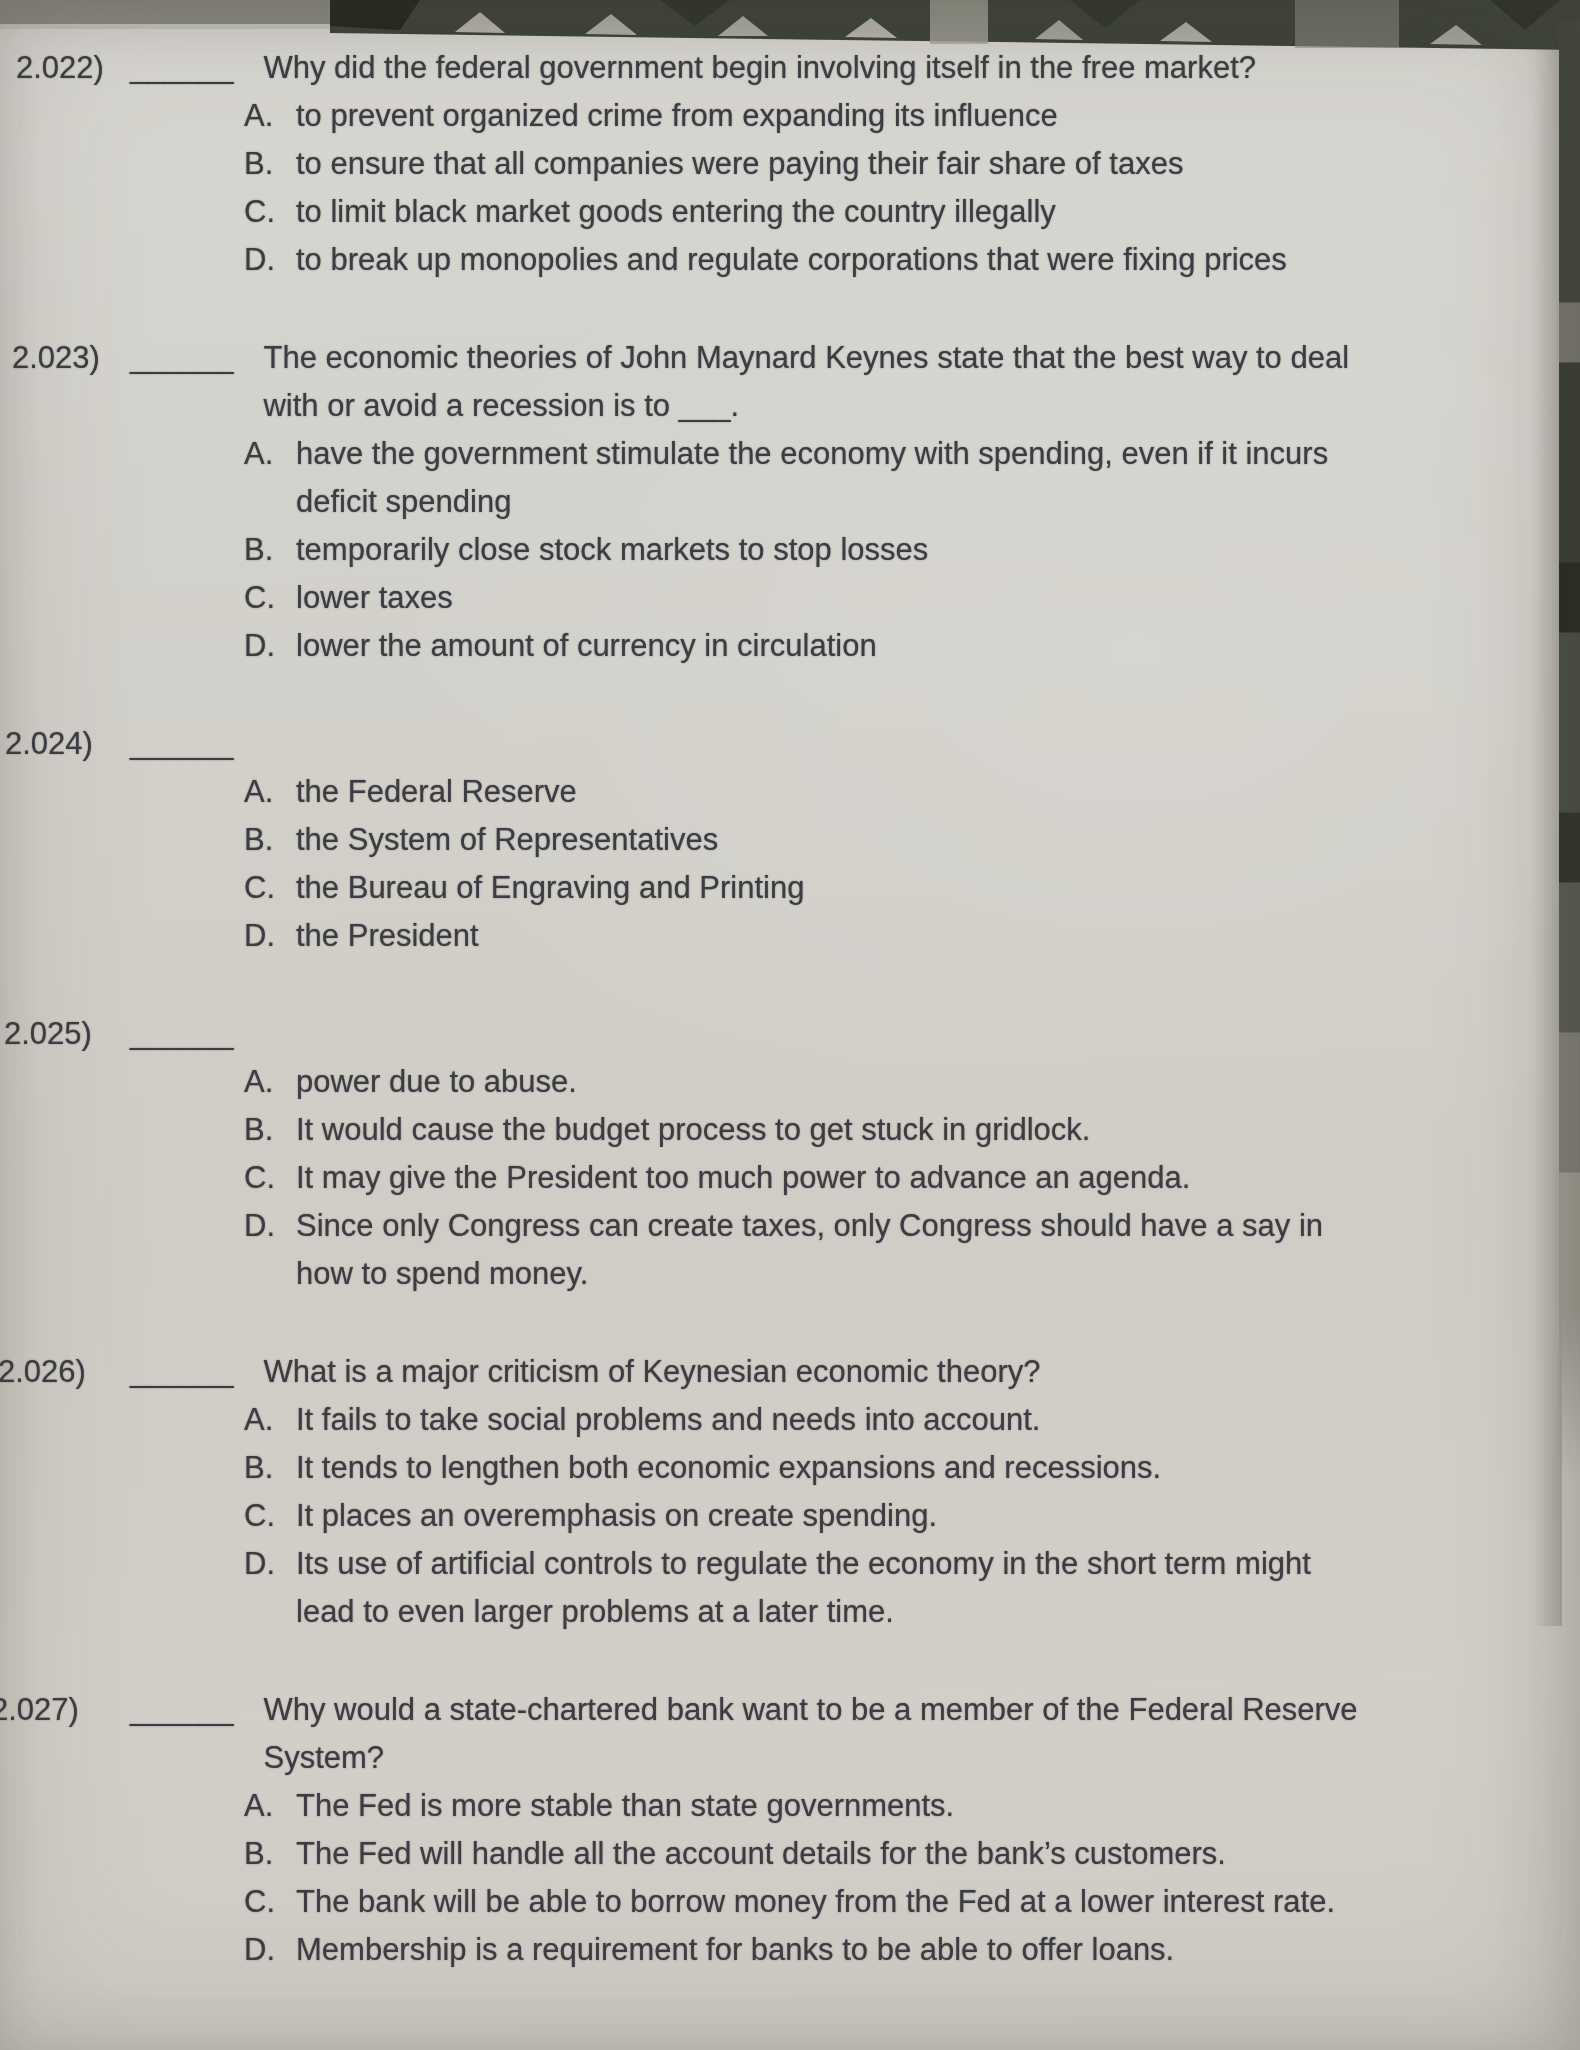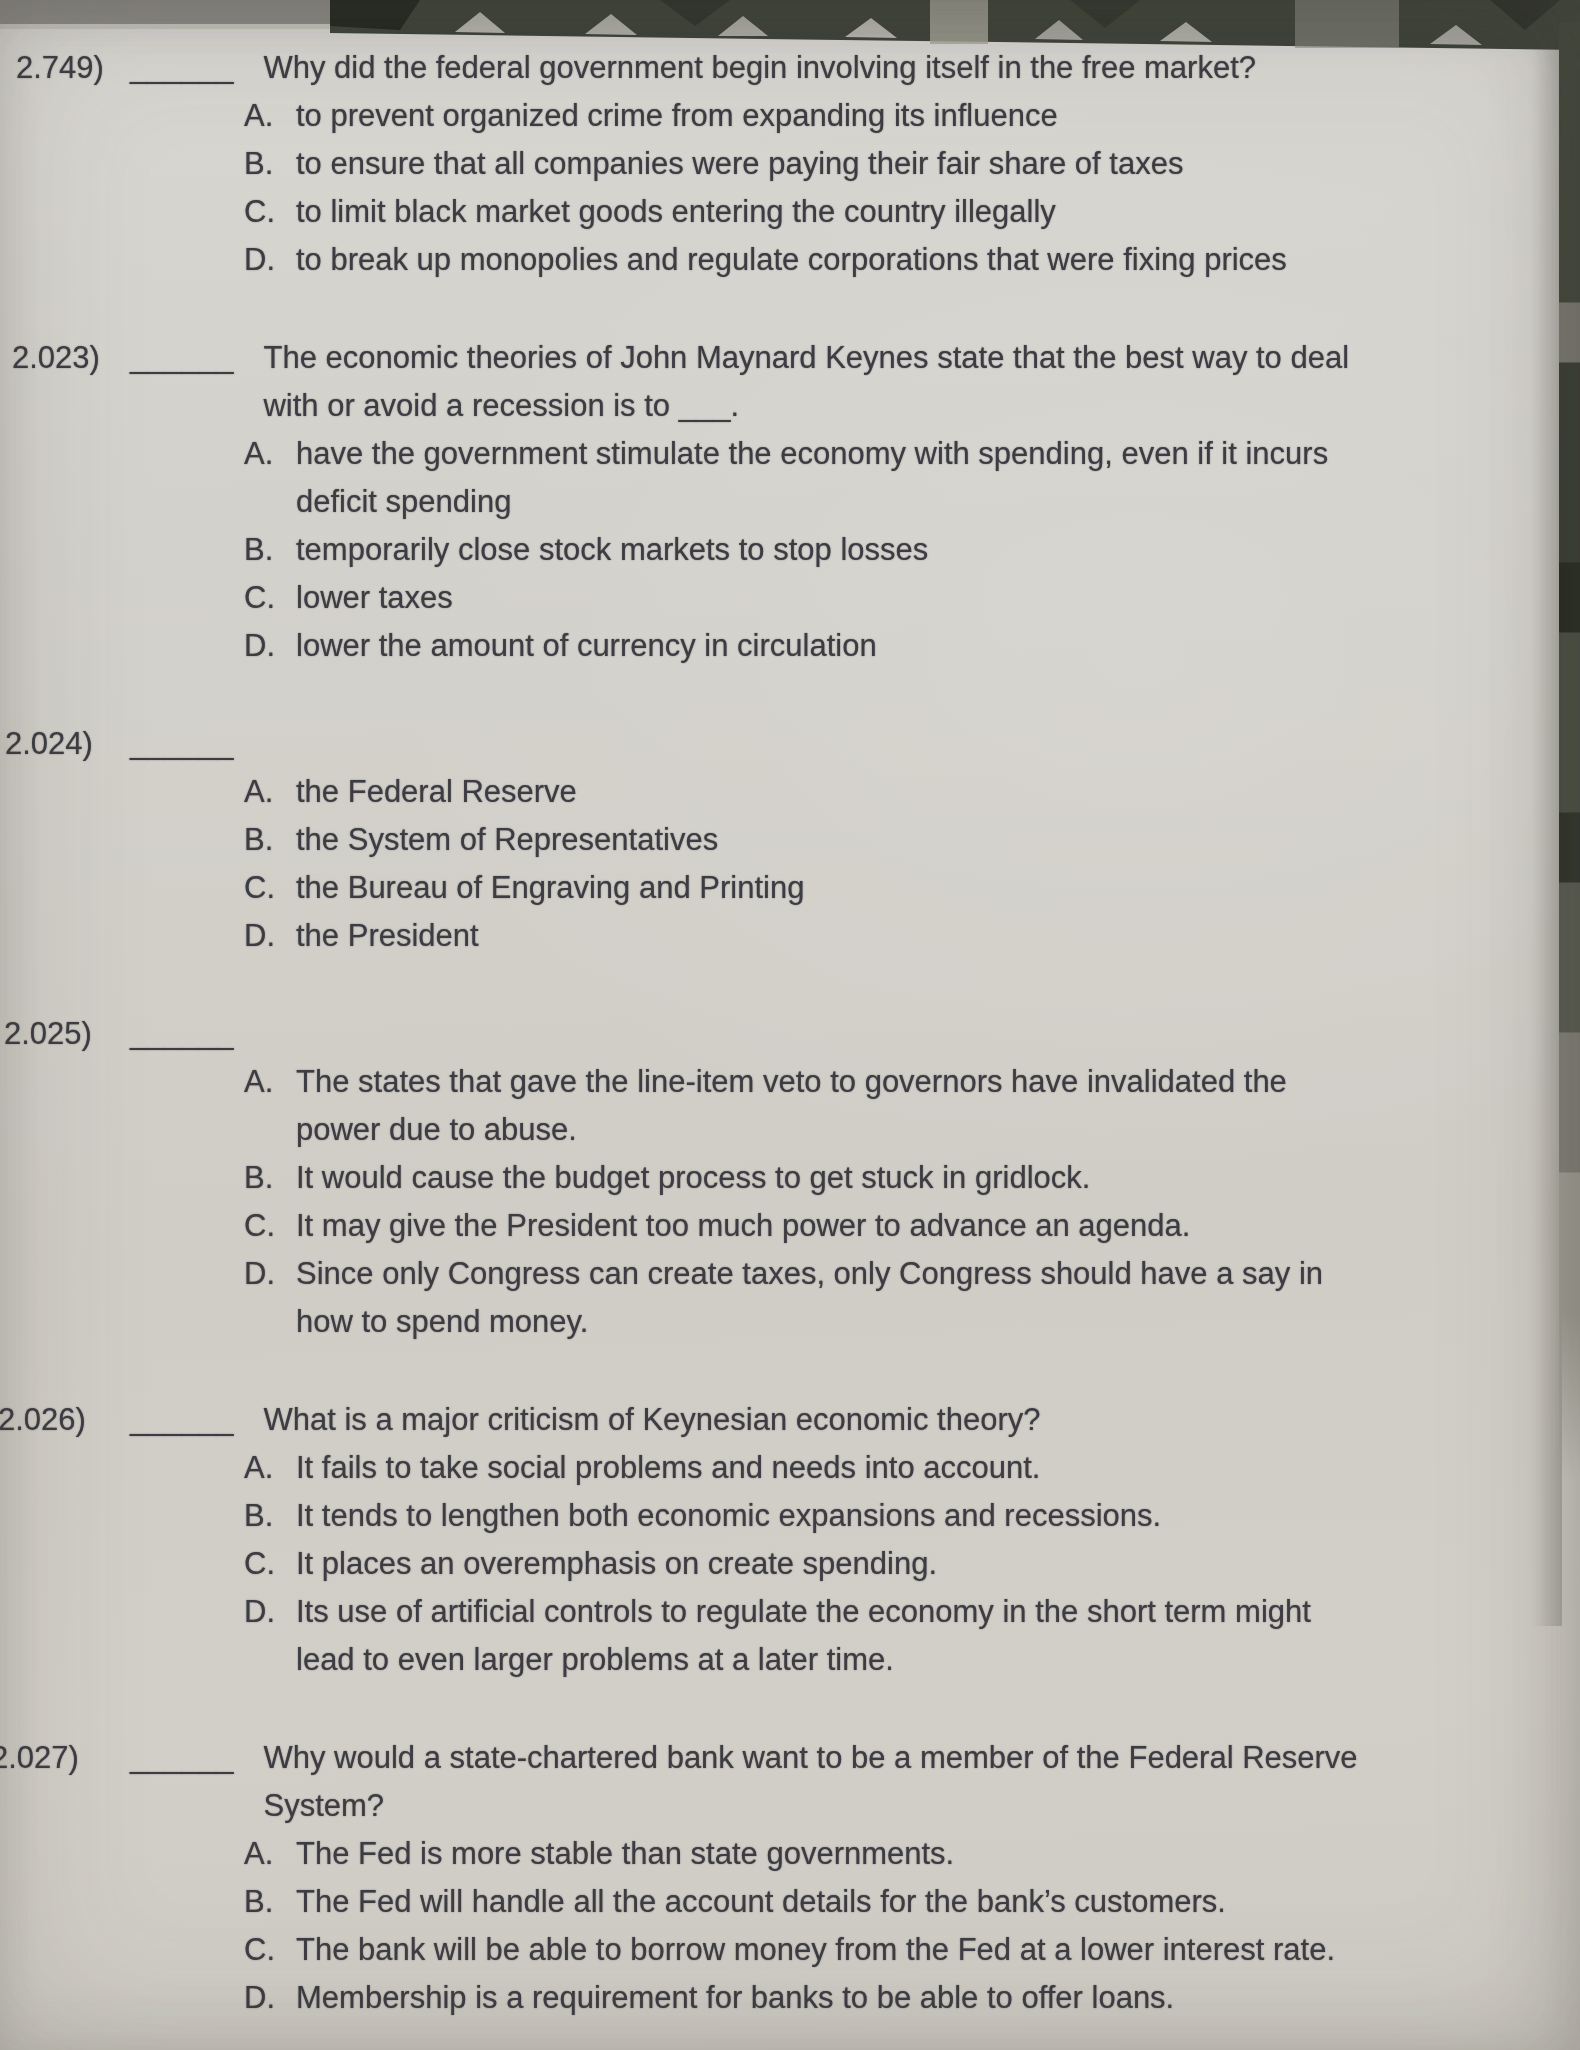--- a/index.html
+++ b/index.html
@@ -86,21 +86,21 @@
       <polygon points="1490,0 1560,0 1525,30" fill="#23271f" opacity="0.6"></polygon>
     </svg>
   </div>
 
   <div class="right-shade"></div>
   <div class="right-strip"></div>
 
   <div class="content">
       <section class="question">
       <div class="qhead">
-        <span class="qnum">2.749)</span>
+        <span class="qnum">2.022)</span>
           <span class="qblank">______</span>
         <div class="qtext">
             <div class="tline qline">Why did the federal government begin involving itself in the free market?</div>
           </div>
       </div>
       <ol class="options">
 
       <li class="option">
           <span class="letter">A.</span>
           <div class="otext">
@@ -201,21 +201,20 @@
       <section class="question">
       <div class="qhead">
         <span class="qnum">2.025)</span>
           <span class="qblank">______</span>
       </div>
       <ol class="options">
 
       <li class="option">
           <span class="letter">A.</span>
           <div class="otext">
-              <div class="tline oline">The states that gave the line-item veto to governors have invalidated the</div>
               <div class="tline oline">power due to abuse.</div>
             </div>
         </li>
           <li class="option">
           <span class="letter">B.</span>
           <div class="otext">
               <div class="tline oline">It would cause the budget process to get stuck in gridlock.</div>
             </div>
         </li>
           <li class="option">

